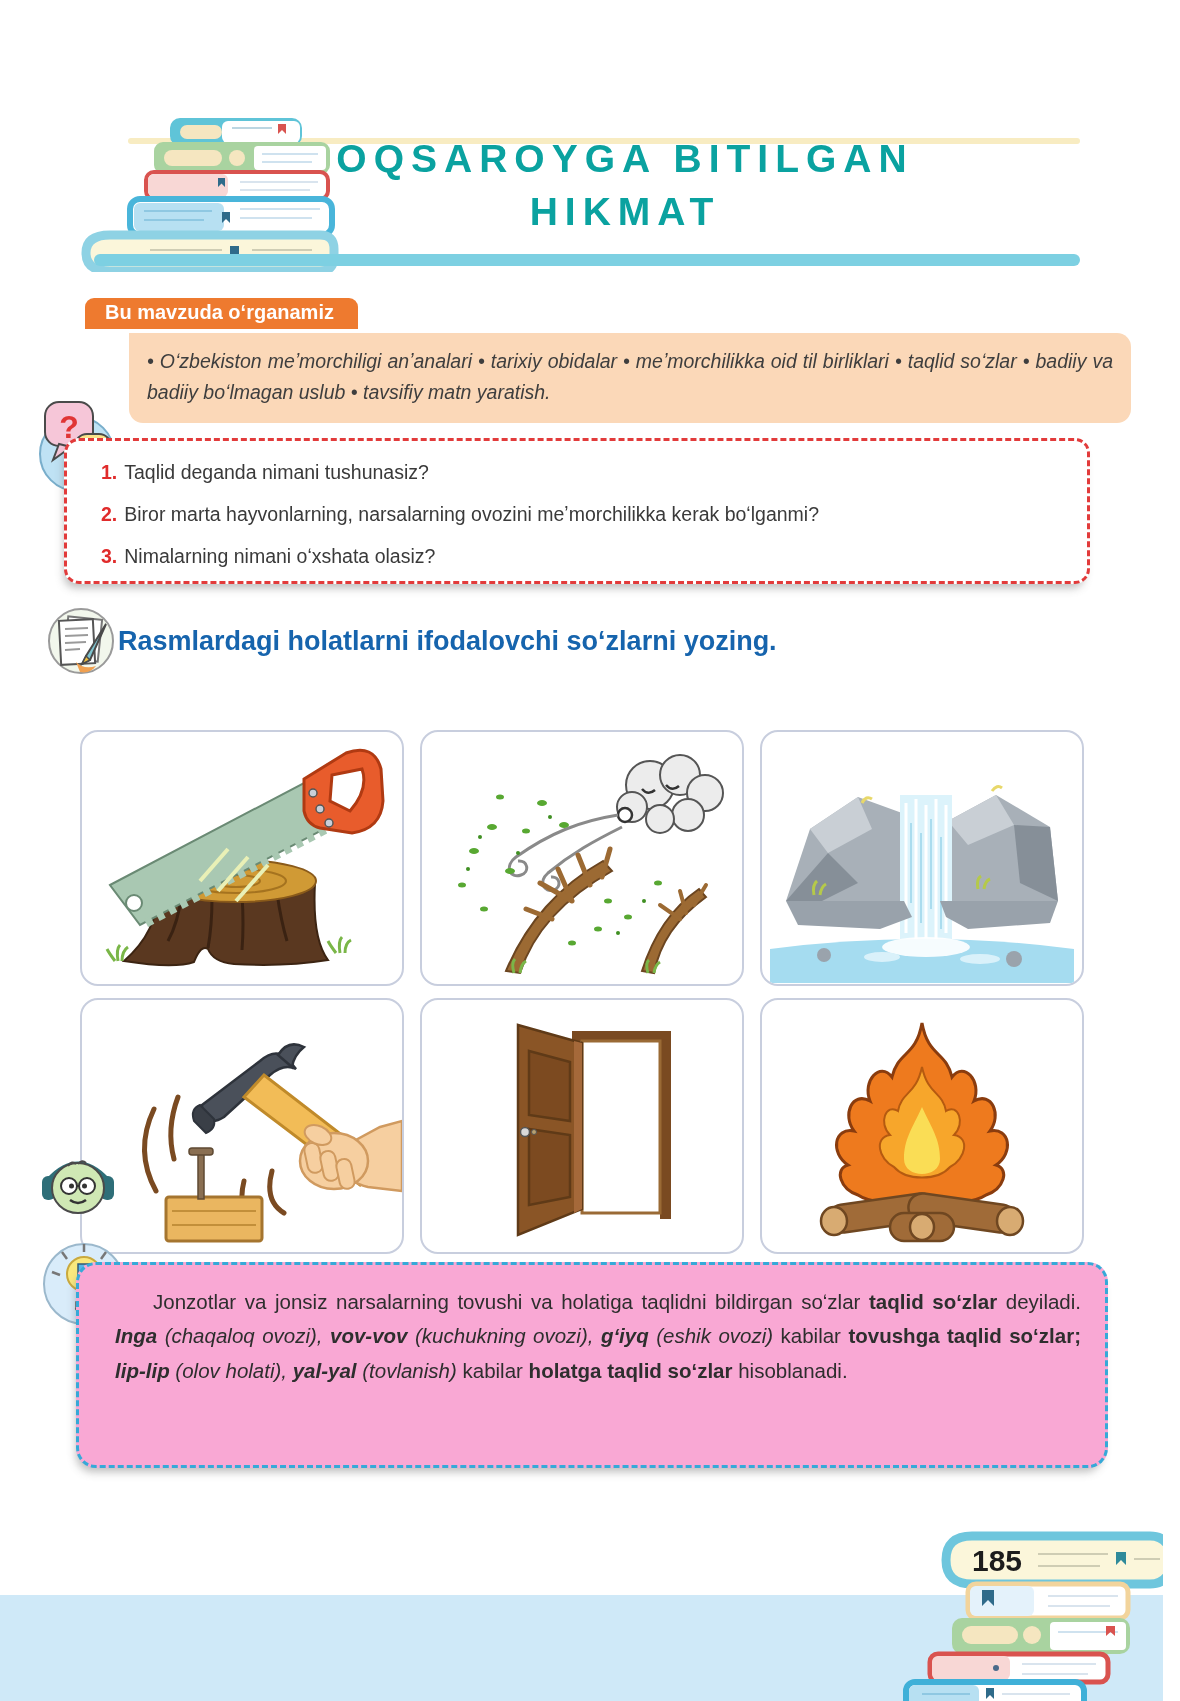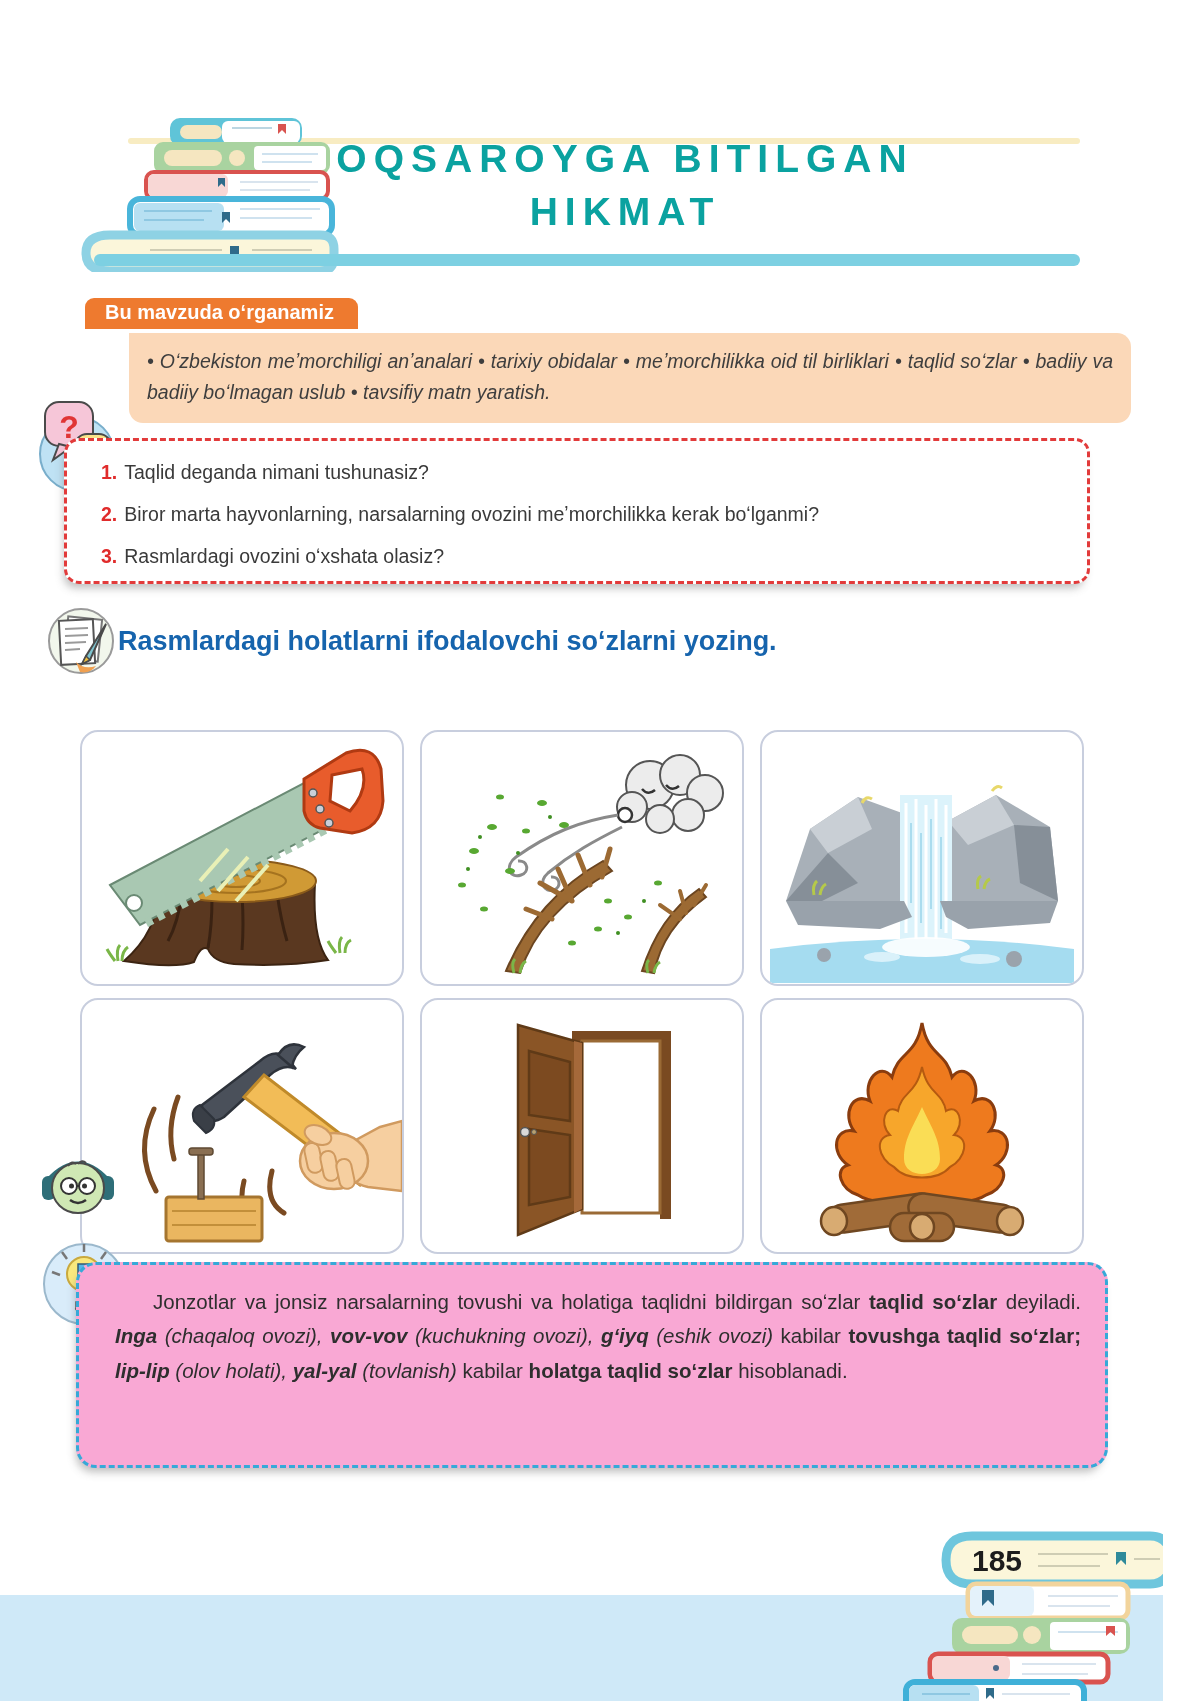--- a/index.html
+++ b/index.html
@@ -117,21 +117,21 @@
   </svg>
 
   <div class="q-box">
     <div class="q-row">
       <span class="q-num">1.</span><span>Taqlid deganda nimani tushunasiz?</span>
     </div>
     <div class="q-row">
       <span class="q-num">2.</span><span>Biror marta hayvonlarning, narsalarning ovozini meʼmorchilikka kerak boʻlganmi?</span>
     </div>
     <div class="q-row">
-      <span class="q-num">3.</span><span>Rasmlardagi ovozini oʻxshata olasiz?</span>
+      <span class="q-num">3.</span><span>Nimalarning nimani oʻxshata olasiz?</span>
     </div>
   </div>
 
   <svg class="write-icon" viewBox="0 0 70 70">
     <circle cx="35" cy="35" r="32" fill="#f2f7ec" stroke="#9a9a9a" stroke-width="2"></circle>
     <rect x="20" y="12" width="34" height="42" fill="#ffffff" stroke="#777" stroke-width="2" transform="rotate(6 37 33)"></rect>
     <rect x="14" y="14" width="34" height="44" fill="#ffffff" stroke="#555" stroke-width="2" transform="rotate(-3 31 36)"></rect>
     <line x1="19" y1="23" x2="42" y2="22" stroke="#9a9a9a" stroke-width="2"></line>
     <line x1="19" y1="30" x2="42" y2="29" stroke="#9a9a9a" stroke-width="2"></line>
     <line x1="19" y1="37" x2="40" y2="36" stroke="#9a9a9a" stroke-width="2"></line>

